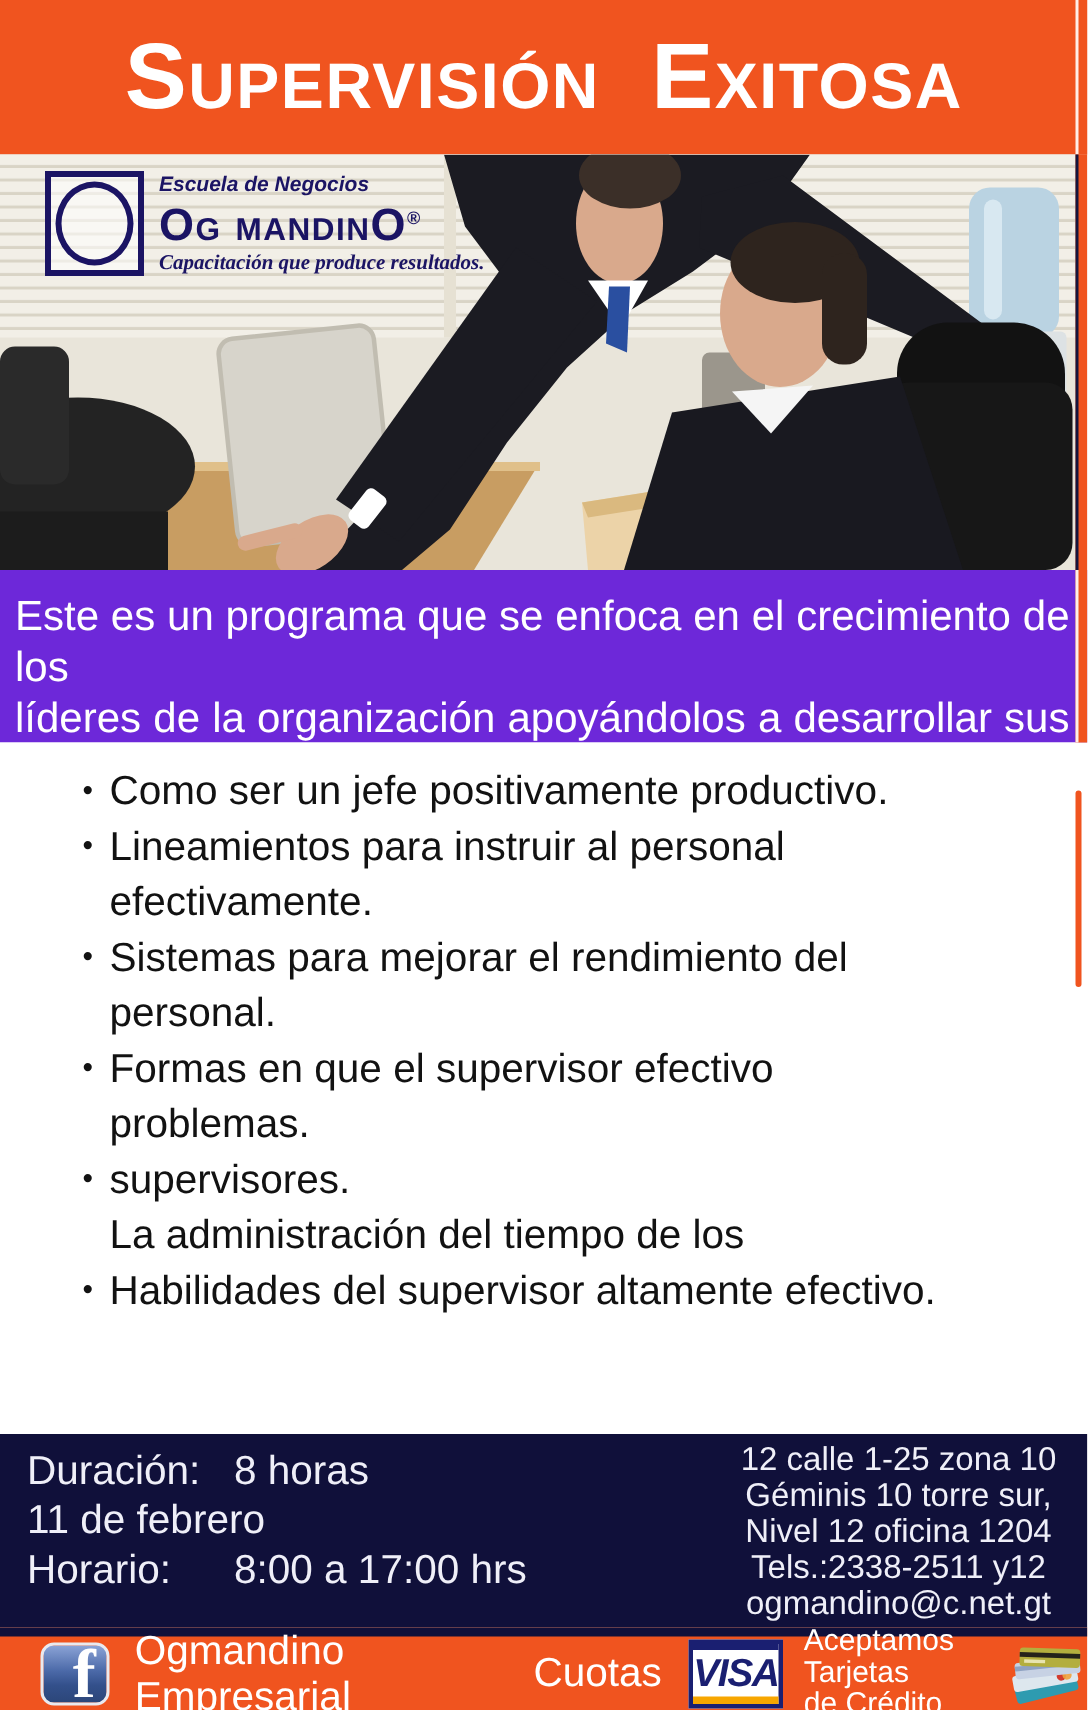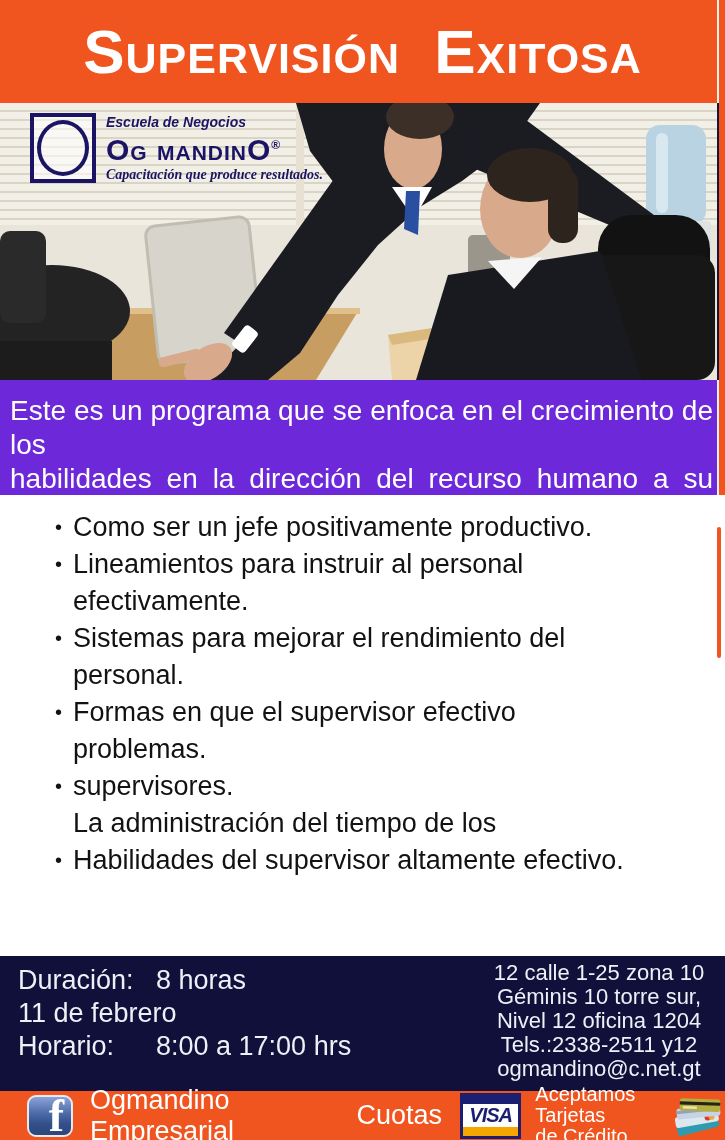--- a/index.html
+++ b/index.html
@@ -52,21 +52,21 @@
            background:linear-gradient(180deg,#8ba3d6 0%,#4b69a8 45%,#33508b 70%,#2c4679 100%);
            box-sizing:border-box;overflow:hidden;display:flex;justify-content:flex-end;}
   .fb-icon span{color:#fff;font-weight:bold;font-size:46px;line-height:38px;margin-right:7px;
                 font-family:"Liberation Serif",serif;}
   .fb-page{margin-left:17px;color:#fff;font-size:27px;}
   .cuotas{margin-left:40px;color:#fff;font-size:27px;}
   .visa{margin-left:18px;width:77px;height:46px;border:3px solid #1A1F71;background:#fff;
         box-sizing:border-box;display:flex;flex-direction:column;}
   .visa-top{height:9px;background:#1A1F71;}
   .visa-mid{flex:1;display:flex;align-items:center;justify-content:center;
-            color:#1A1F71;font-weight:bold;font-style:italic;font-size:20px;letter-spacing:-1px;text-align:center;}
+            color:#1A1F71;font-weight:bold;font-style:italic;font-size:26px;letter-spacing:-1px;text-align:center;}
   .visa-bottom{height:9px;background:#F7A600;}
   .accept{margin-left:14px;color:#fff;font-size:20px;line-height:21px;}
   .cards{margin-left:auto;margin-right:2px;}
 
   
   .edge{position:absolute;right:0;width:8px;background:#F0541F;box-sizing:border-box;}
   .edge-top{top:0;height:103px;border-left:2px solid rgba(255,255,255,.9);}
   .edge-photo{top:103px;height:277px;border-left:2px solid #15153d;}
   .edge-band{top:380px;height:115px;border-left:2px solid rgba(255,255,255,.9);}
   .edge-mid{position:absolute;right:4px;top:527px;width:4px;height:131px;background:#F0541F;border-radius:2px;}
@@ -146,20 +146,21 @@
       <div class="logo-text">
         <div class="logo-school">Escuela de Negocios</div>
         <div class="logo-brand"><span>Og mandinO</span><sup>®</sup></div>
         <div class="logo-tagline">Capacitación que produce resultados.</div>
       </div>
     </div>
   </div>
 
   <section class="intro">
     <div class="intro-line">Este es un programa que se enfoca en el crecimiento de los</div>
+    <div class="intro-line">líderes de la organización apoyándolos a desarrollar sus</div>
     <div class="intro-line">habilidades en la dirección del recurso humano a su cargo.</div>
   </section>
 
   <section class="content">
     <ul>
       <li>
         <span class="bullet">•</span>
         <div class="li-text">
             <div>Como ser un jefe positivamente productivo.</div>
             <div></div>

